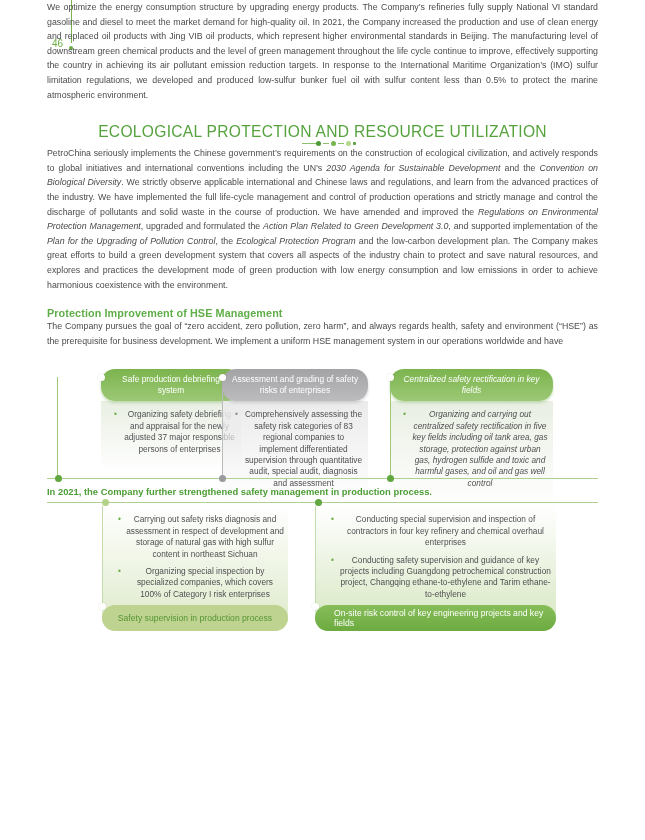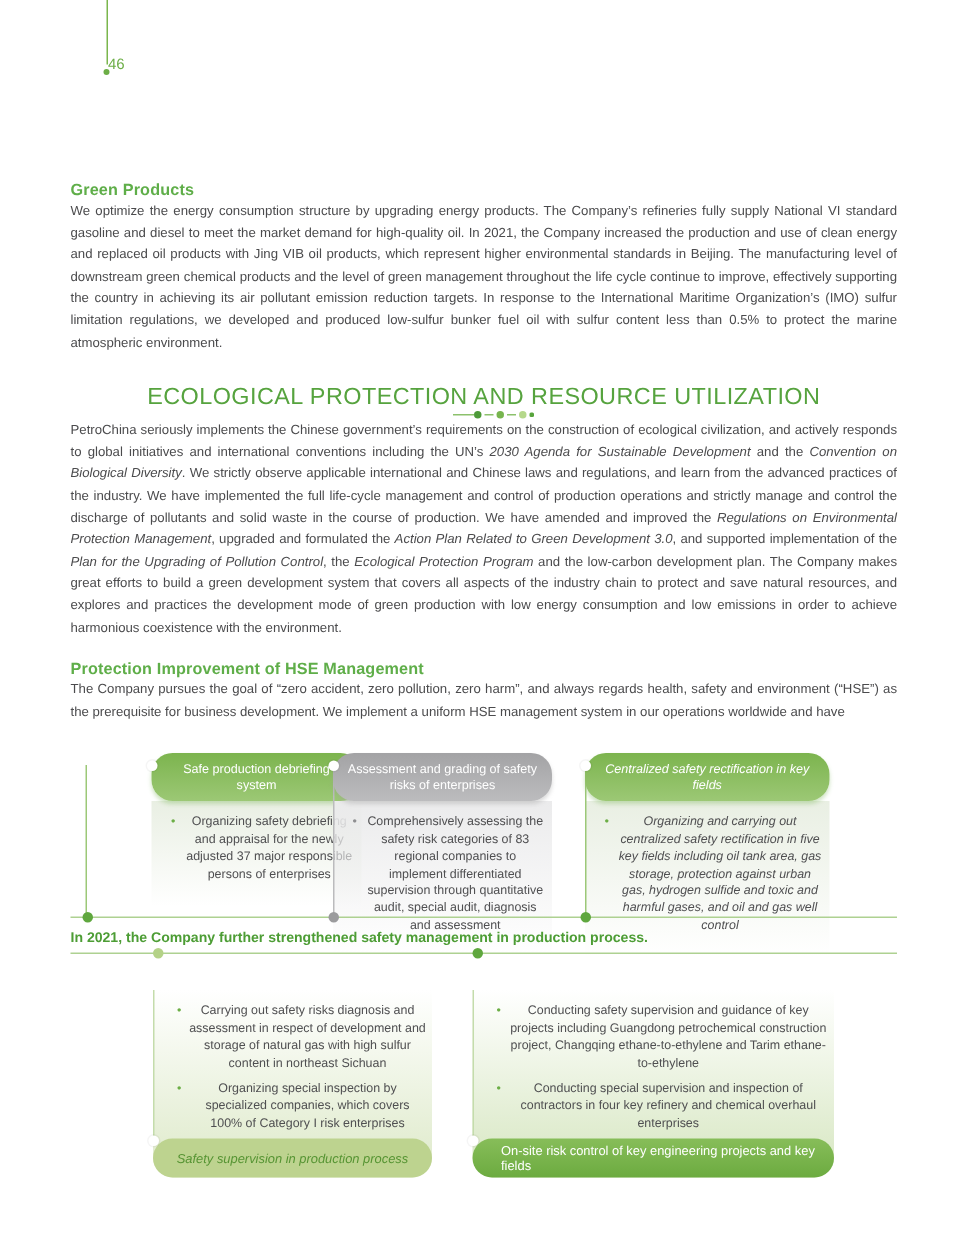--- a/index.html
+++ b/index.html
@@ -2,21 +2,21 @@
 <html><head>
 <meta charset="utf-8">
 <style>
   html,body{margin:0;padding:0;}
   body{background:#ffffff;font-family:"Liberation Sans",sans-serif;}
   .page{position:relative;width:645px;height:840px;background:#fff;overflow:hidden;}
 
   
   .top-rule{position:absolute;left:71px;top:0;width:1px;height:43px;background:#7ab64d;}
   .top-rule-dot{position:absolute;left:69px;top:46px;width:4px;height:4px;border-radius:50%;background:#6cae46;}
-  .pageno{position:absolute;left:52px;top:38px;font-size:10px;color:#6cae46;margin-left:20px;}
+  .pageno{position:absolute;left:52px;top:38px;font-size:10px;color:#6cae46;}
 
   .content{position:absolute;left:47px;top:0;width:551px;}
 
   .h-small{font-size:10.8px;font-weight:700;color:#5fae49;margin:0;letter-spacing:0.1px;}
   .h-gp{margin-top:121px;}
   .h-hse{margin-top:15px;}
   p.body{font-size:8.8px;line-height:14.6px;color:#4b4b4d;text-align:justify;margin:0;}
   .p1{margin-top:6px;}
   .p2{margin-top:9px;}
   .p3{margin-top:6px;}
@@ -65,41 +65,40 @@
   .ndot.gy{background:#9b9b9d;}
   .ndot.lg{background:#b4d287;}
   .n1{left:8px;top:109px;}
   .n2{left:172px;top:109px;}
   .n3{left:340px;top:109px;}
   .n4{left:55px;top:133px;}
   .n5{left:268px;top:133px;}
 
   .note{position:absolute;top:117px;left:0;width:551px;text-align:left;font-size:9.4px;font-weight:700;color:#4d9d35;}
 
-  .bcard{position:absolute;top:137px;height:125px;border-radius:0 0 14px 14px;margin-top:21px;}
+  .bcard{position:absolute;top:137px;height:125px;border-radius:0 0 14px 14px;}
   .b1{left:55px;width:186px;background:linear-gradient(180deg,rgba(255,255,255,0),#e0ebcd 92%);}
   .b2{left:268px;width:241px;background:linear-gradient(180deg,rgba(255,255,255,0),#d9e8c5 92%);}
   .bcard .bbody{padding:8px 4px 0 16px;}
   .bcard .vconn2{position:absolute;left:0;top:0;width:1px;height:100px;background:#c4dcab;}
   .fpill{position:absolute;left:0;right:0;bottom:0;height:26px;border-radius:13px;display:flex;align-items:center;justify-content:center;font-size:8.6px;}
-  .b1 .fpill{background:#bdd38f;color:#569433;font-style:italic;}
+  .b1 .fpill{background:#bdd38f;color:#569433;}
   .b2 .fpill{background:linear-gradient(180deg,#87bd59,#6cab40);color:#fff;padding-left:19px;}
   .fnotch{position:absolute;left:-3px;top:-2px;width:7px;height:7px;border-radius:50%;background:#fff;box-shadow:0 0 0 1px rgba(0,0,0,0.04);}
 </style>
 </head>
 <body>
 
 <div class="page">
   <div class="top-rule"></div>
   <div class="top-rule-dot"></div>
   <div class="pageno">46</div>
 
   <div class="content">
 
-    <h2 class="h-small h-gp">Green Products</h2>
     <p class="body p1">We optimize the energy consumption structure by upgrading energy products. The Company’s refineries fully supply National VI standard gasoline and diesel to meet the market demand for high-quality oil. In 2021, the Company increased the production and use of clean energy and replaced oil products with Jing VIB oil products, which represent higher environmental standards in Beijing. The manufacturing level of downstream green chemical products and the level of green management throughout the life cycle continue to improve, effectively supporting the country in achieving its air pollutant emission reduction targets. In response to the International Maritime Organization’s (IMO) sulfur limitation regulations, we developed and produced low-sulfur bunker fuel oil with sulfur content less than 0.5% to protect the marine atmospheric environment.</p>
 
     <div class="section-head">
       <h1>ECOLOGICAL PROTECTION AND RESOURCE UTILIZATION</h1>
       <div class="deco">
         <span class="d-line s"></span>
           <span class="d-dot d1"></span>
           <span class="d-line xs"></span>
           <span class="d-dot d2"></span>
           <span class="d-line xs"></span>
@@ -176,22 +175,22 @@
         <div class="fpill">
           <span class="fnotch"></span>
           <span>Safety supervision in production process</span>
         </div>
       </div>
 
       <div class="bcard b2 theme-solid">
         <div class="vconn2"></div>
         <div class="bbody">
           <ul class="bl">
+            <li>Conducting special supervision and inspection of contractors in four key refinery and chemical overhaul enterprises</li>
             <li>Conducting safety supervision and guidance of key projects including Guangdong petrochemical construction project, Changqing ethane-to-ethylene and Tarim ethane-to-ethylene</li>
-            <li>Conducting special supervision and inspection of contractors in four key refinery and chemical overhaul enterprises</li>
             <li>Conducting special supervision and inspection of flood season and offshore oil platform facilities</li>
           </ul>
         </div>
         <div class="fpill">
           <span class="fnotch"></span>
           <span>On-site risk control of key engineering projects and key fields</span>
         </div>
       </div>
 
     </div>

